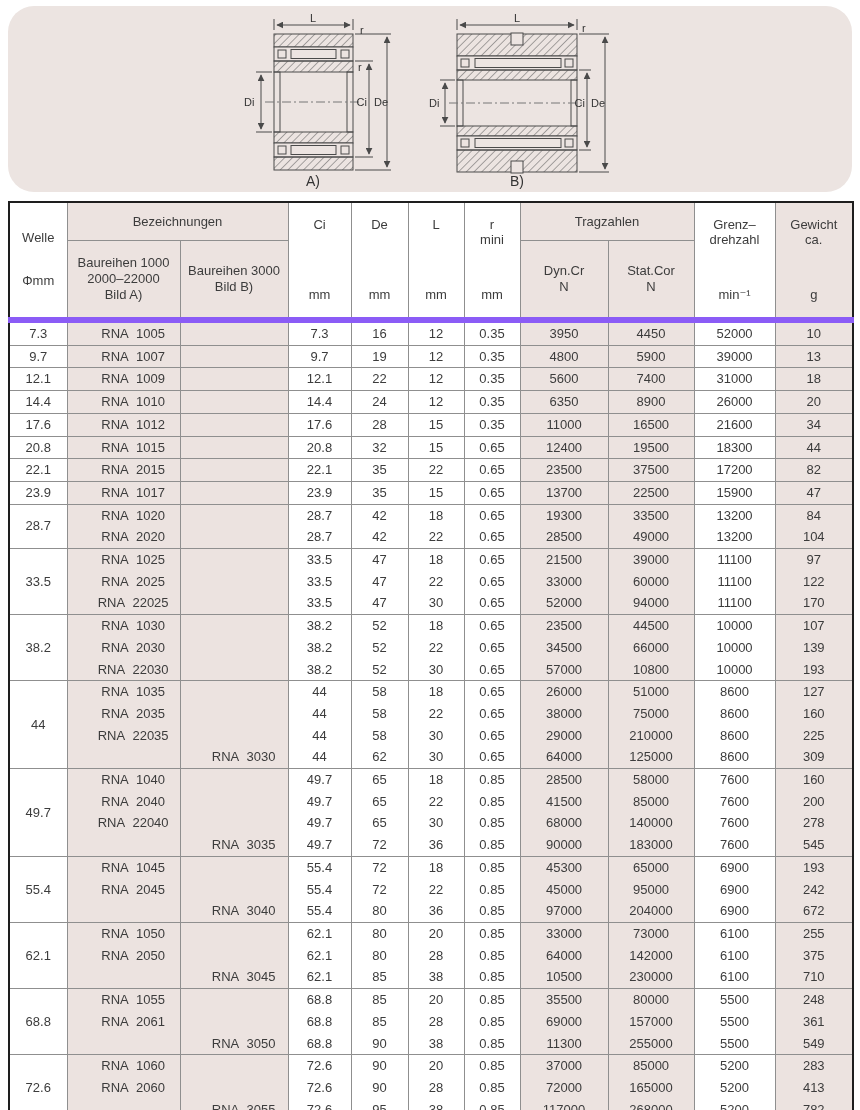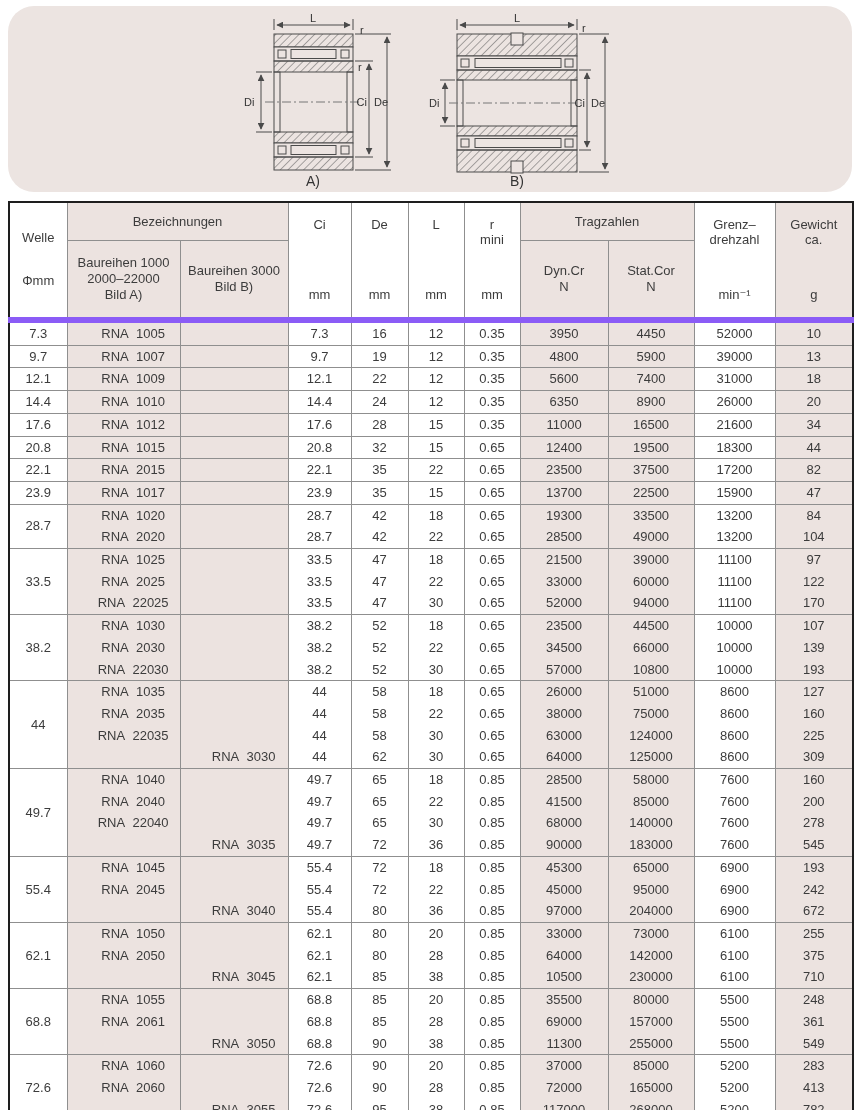--- a/index.html
+++ b/index.html
@@ -468,22 +468,22 @@
         <td>8600</td>
         <td class="p">160</td>
       </tr>
       <tr>
         <td class="p bez"><span class="brand">RNA</span><span class="bnum">22035</span></td>
         <td class="p bez"><span class="brand"></span><span class="bnum"></span></td>
         <td>44</td>
         <td>58</td>
         <td>30</td>
         <td>0.65</td>
-        <td class="p">63000</td>
-        <td class="p">124000</td>
+        <td class="p">29000</td>
+        <td class="p">210000</td>
         <td>8600</td>
         <td class="p">225</td>
       </tr>
       <tr>
         <td class="p bez"><span class="brand"></span><span class="bnum"></span></td>
         <td class="p bez"><span class="brand">RNA</span><span class="bnum">3030</span></td>
         <td>44</td>
         <td>62</td>
         <td>30</td>
         <td>0.65</td>

